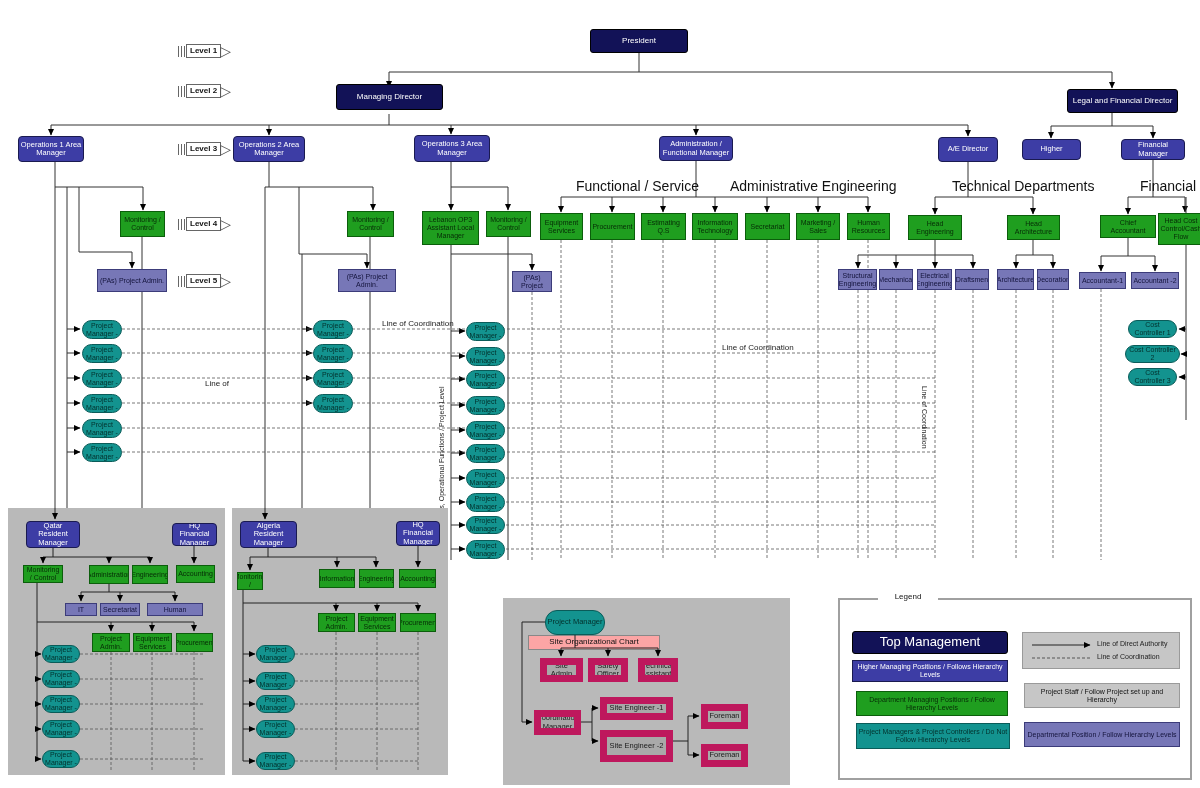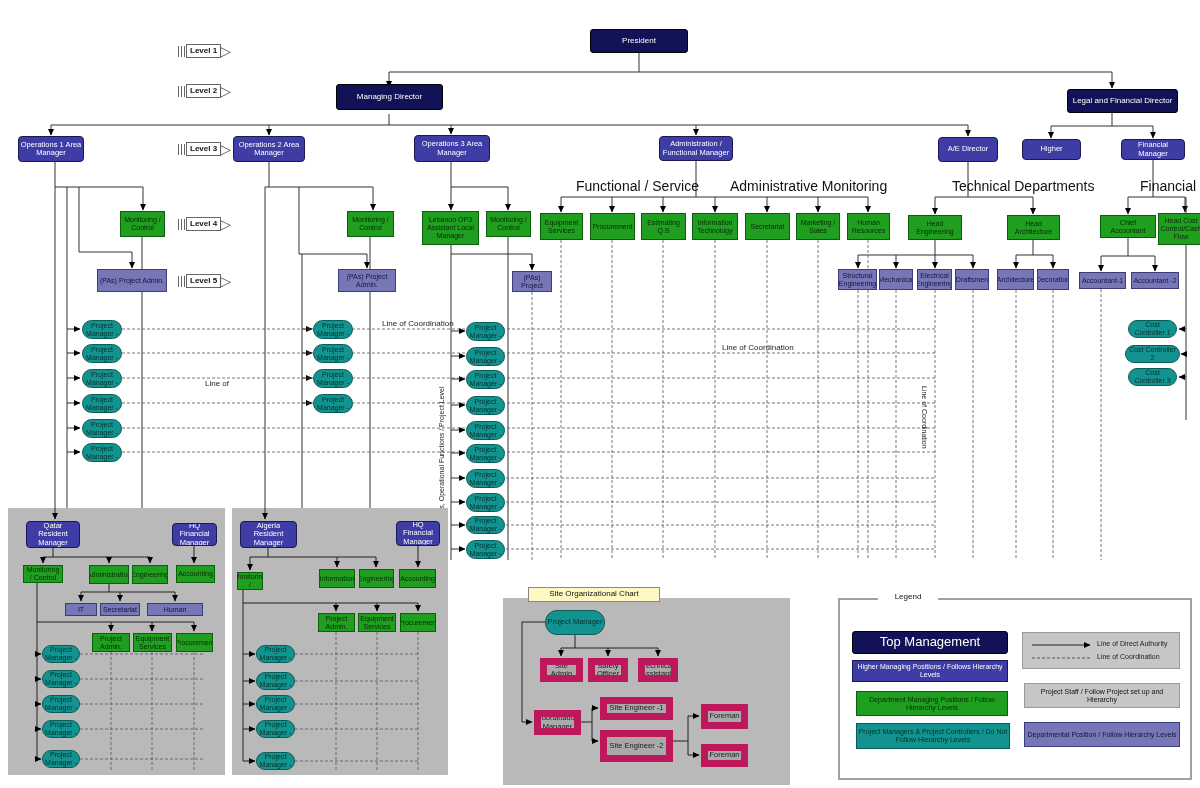--- a/index.html
+++ b/index.html
@@ -21,22 +21,22 @@
   .legendpanel{position:absolute;background:#fff;border:2px solid #a0a0a0;box-sizing:border-box;}
   .lgray{background:#c6c6c6;border:1px solid #9a9a9a;color:#111;font-size:7.5px;}
   .glab{position:absolute;font-size:14px;color:#111;white-space:nowrap;padding-left:14px;}
   .slab{position:absolute;font-size:7px;color:#222;white-space:nowrap;}
   .vlab{position:absolute;writing-mode:vertical-rl;transform:rotate(180deg);font-size:7px;color:#222;white-space:nowrap;}
   .vlab2{position:absolute;writing-mode:vertical-rl;font-size:7px;color:#222;white-space:nowrap;}
   .lvl{position:absolute;display:flex;align-items:center;height:14px;}
   .lst{width:7px;height:11px;background:repeating-linear-gradient(90deg,#666 0 1px,#fff 1px 3px);margin-right:1px;}
   .lbx{border:1px solid #666;font-size:8px;font-weight:bold;padding:0 3px;height:12px;line-height:12px;background:#fff;color:#111;}
   .lhd{font-size:14px;line-height:12px;color:#555;margin-left:-1px;}
-  .tab{position:absolute;background:#fef9c3;border:1px solid #888;font-size:8px;color:#111;
-       text-align:center;line-height:12px;}
+  .tab{position:absolute;background:#fca5a5;border:1px solid #888;font-size:8px;color:#111;
+       text-align:center;line-height:12px;margin-top:48px;}
   .ltitle{position:absolute;background:#fff;font-size:8px;color:#111;text-align:center;}
 </style>
 </head>
 <body>
 
 <div id="canvas">
 
   <svg class="wire" width="1200" height="788">
     <defs>
       <marker id="ah1" markerWidth="7" markerHeight="7" refX="6" refY="3" orient="auto">
@@ -214,21 +214,21 @@
 
   <div class="bx blue" style="left:18px;top:136px;width:66px;height:26px">Operations 1 Area Manager</div>
   <div class="bx blue" style="left:233px;top:136px;width:72px;height:26px">Operations 2 Area Manager</div>
   <div class="bx blue" style="left:414px;top:135px;width:76px;height:27px">Operations 3 Area Manager</div>
   <div class="bx blue" style="left:659px;top:136px;width:74px;height:25px">Administration / Functional Manager</div>
   <div class="bx blue" style="left:938px;top:137px;width:60px;height:25px">A/E Director</div>
   <div class="bx blue" style="left:1022px;top:139px;width:59px;height:21px">Higher</div>
   <div class="bx blue" style="left:1121px;top:139px;width:64px;height:21px">Financial Manager</div>
 
   <div class="glab" style="left:562px;top:178px">Functional / Service</div>
-  <div class="glab" style="left:716px;top:178px">Administrative Monitoring</div>
+  <div class="glab" style="left:716px;top:178px">Administrative Engineering</div>
   <div class="glab" style="left:938px;top:178px">Technical Departments</div>
   <div class="glab" style="left:1126px;top:178px">Financial</div>
 
   <div class="bx green" style="left:120px;top:211px;width:45px;height:26px">Monitoring / Control</div>
   <div class="bx green" style="left:347px;top:211px;width:47px;height:26px">Monitoring / Control</div>
   <div class="bx green" style="left:422px;top:211px;width:57px;height:34px">Lebanon OP3 Assistant Local Manager</div>
   <div class="bx green" style="left:486px;top:211px;width:45px;height:26px">Monitoring / Control</div>
   <div class="bx green" style="left:540px;top:213px;width:43px;height:27px">Equipment Services</div>
   <div class="bx green" style="left:590px;top:213px;width:45px;height:27px">Procurement</div>
   <div class="bx green" style="left:641px;top:213px;width:45px;height:27px">Estimating Q.S</div>

